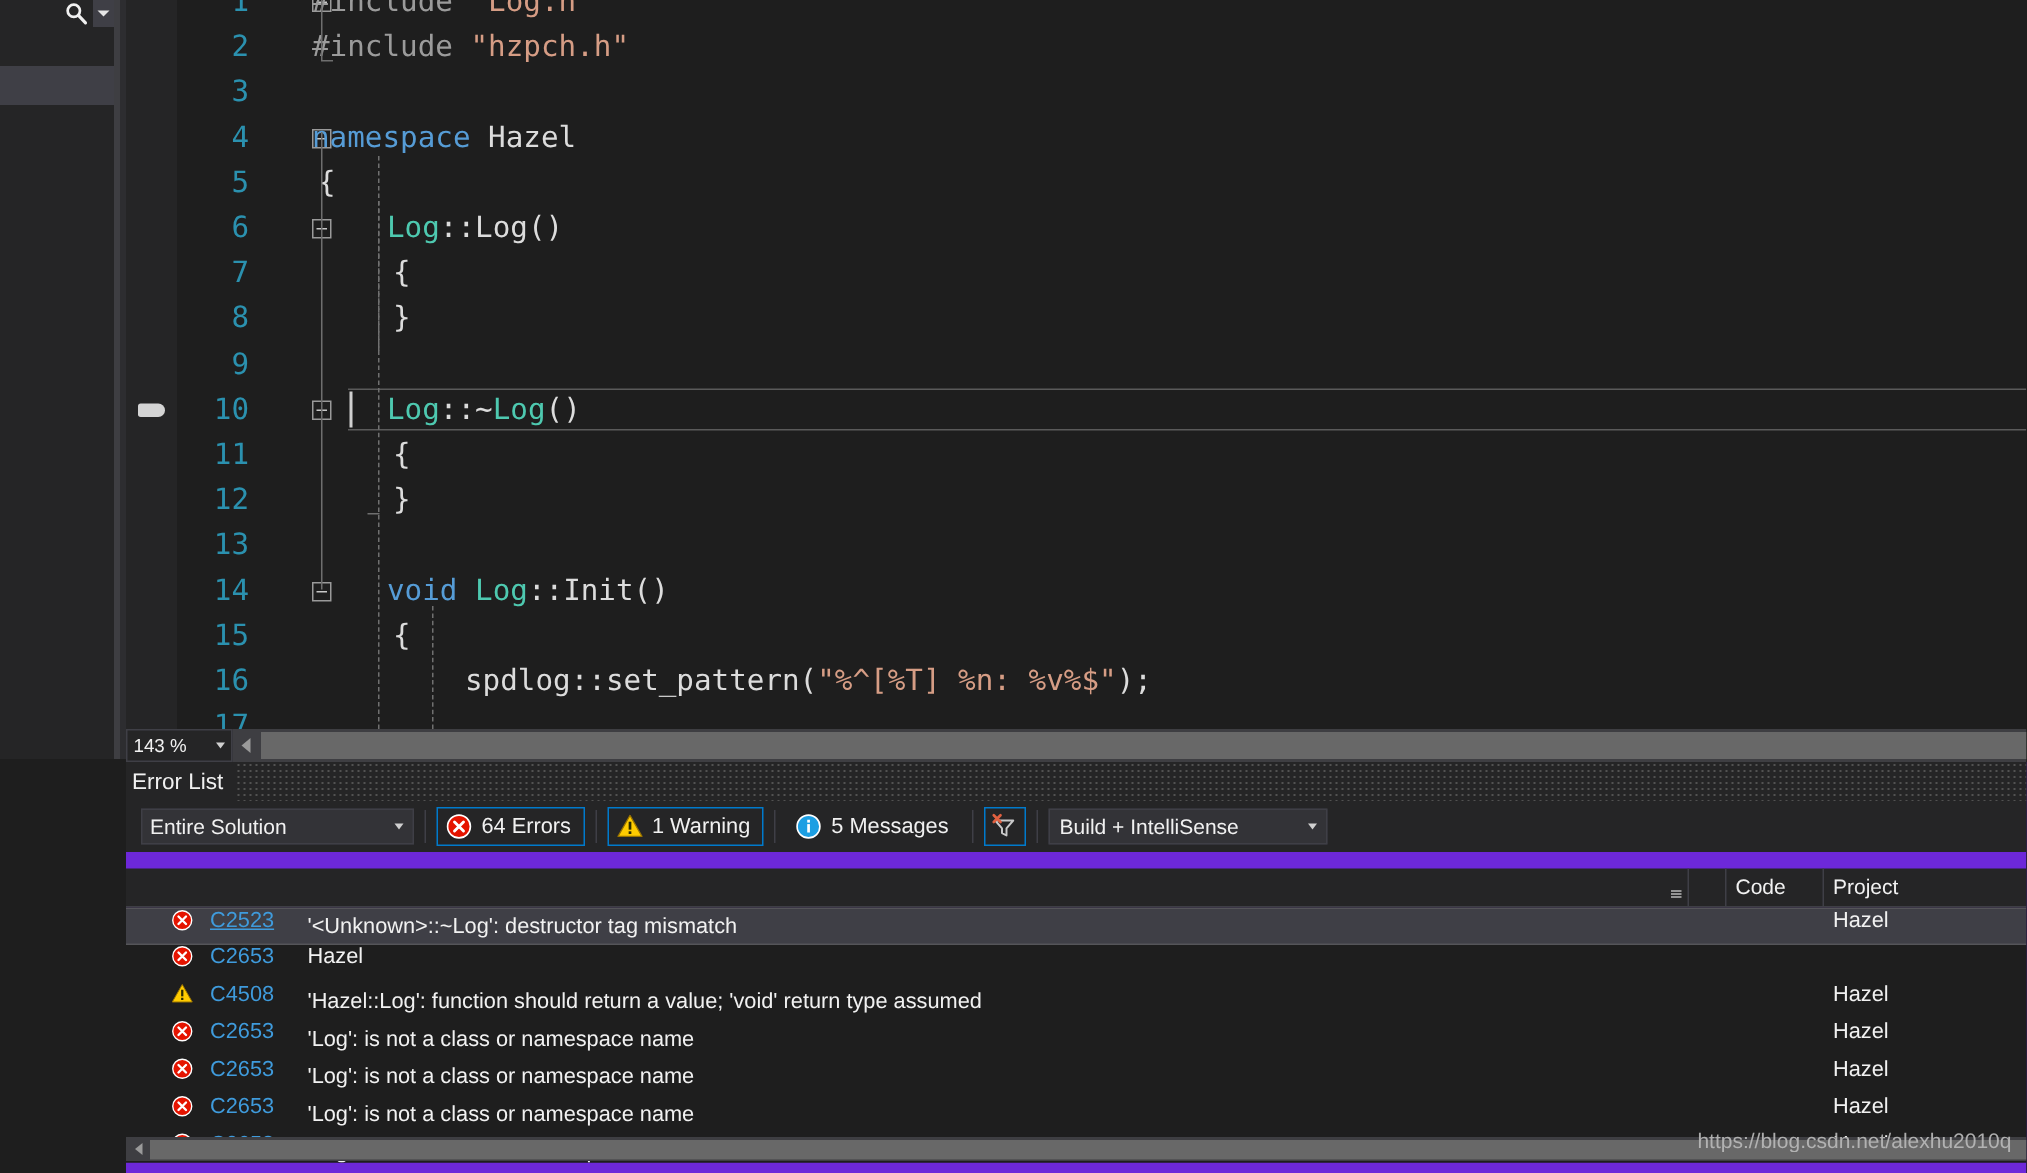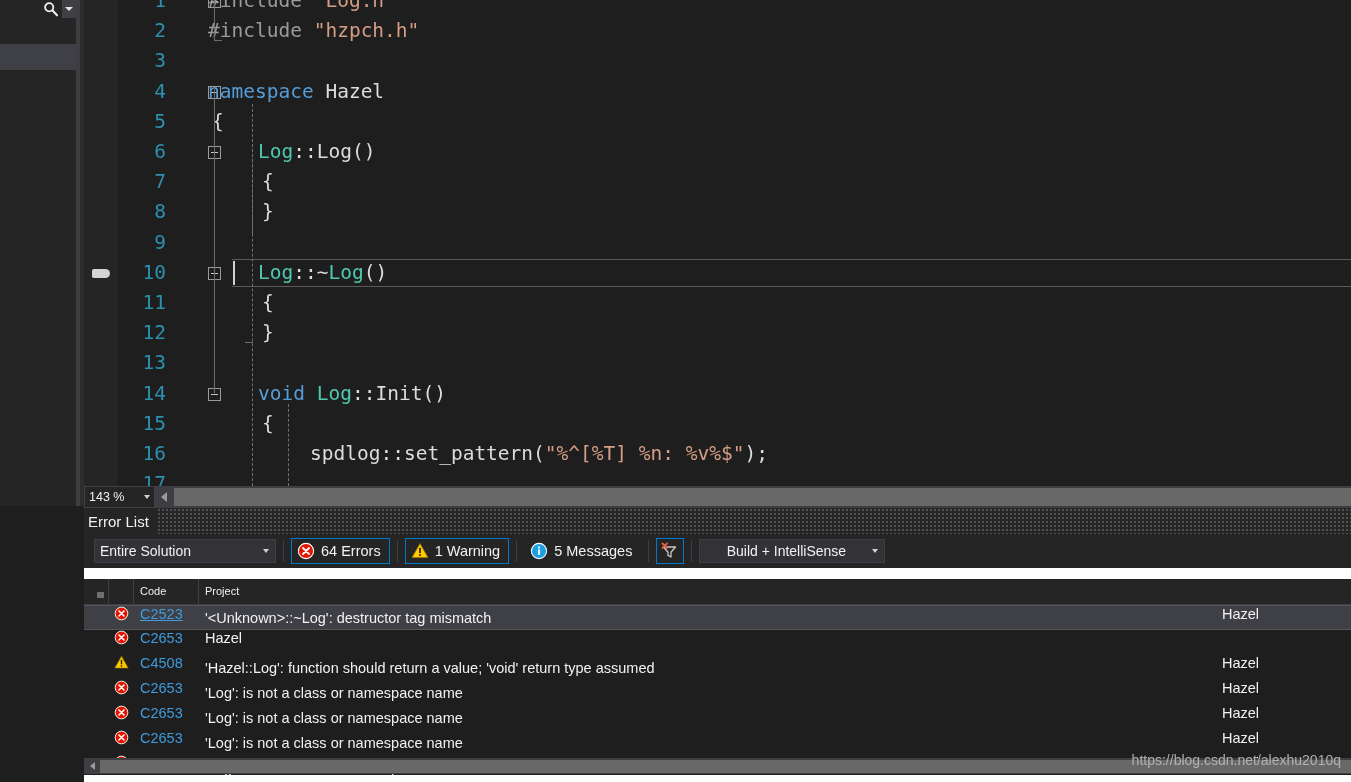--- a/index.html
+++ b/index.html
@@ -237,21 +237,21 @@
     width: 1177px; height: 18px;
     background: #686868;
   }
 
   
   .errorlist {
     position: absolute;
     left: 84px; top: 508px;
     width: 1267px;
     height: 274px;
-    background: #ffffff;
+    background: #6d28d9;
   }
   .el-titlebar {
     position: absolute;
     left: 0; top: 0;
     width: 1267px; height: 26px;
     display: flex; align-items: center;
     background: #252526;
   }
   .el-title {
     color: #f1f1f1;
@@ -316,38 +316,39 @@
   }
   .build-combo {
     width: 186px; height: 24px;
     background: #333337;
     border: 1px solid #3f3f46;
     box-sizing: border-box;
     display: flex; align-items: center;
     color: #f1f1f1;
     font-size: 14px;
   }
-  .build-combo .val { padding-left: 6px; flex: 1; text-align: center; }
+  .build-combo .val { padding-left: 6px; flex: 1; }
   .build-combo .arr { width: 18px; display:flex; align-items:center; justify-content:center; }
 
   
   .el-table {
     position: absolute;
     left: 0; top: 71px;
     width: 1267px;
     height: 195px;
   }
   .el-head {
     display: flex;
     height: 25px;
     background: #252526;
     border-bottom: 1px solid #3f3f46;
     align-items: center;
     color: #f1f1f1;
-    font-size: 11px;
+    font-size: 14px;
+    justify-content: flex-end;
   }
   .el-head .cell {
     height: 25px;
     line-height: 25px;
     border-right: 1px solid #3f3f46;
     box-sizing: border-box;
     padding-left: 6px;
     overflow: hidden;
     white-space: nowrap;
   }

